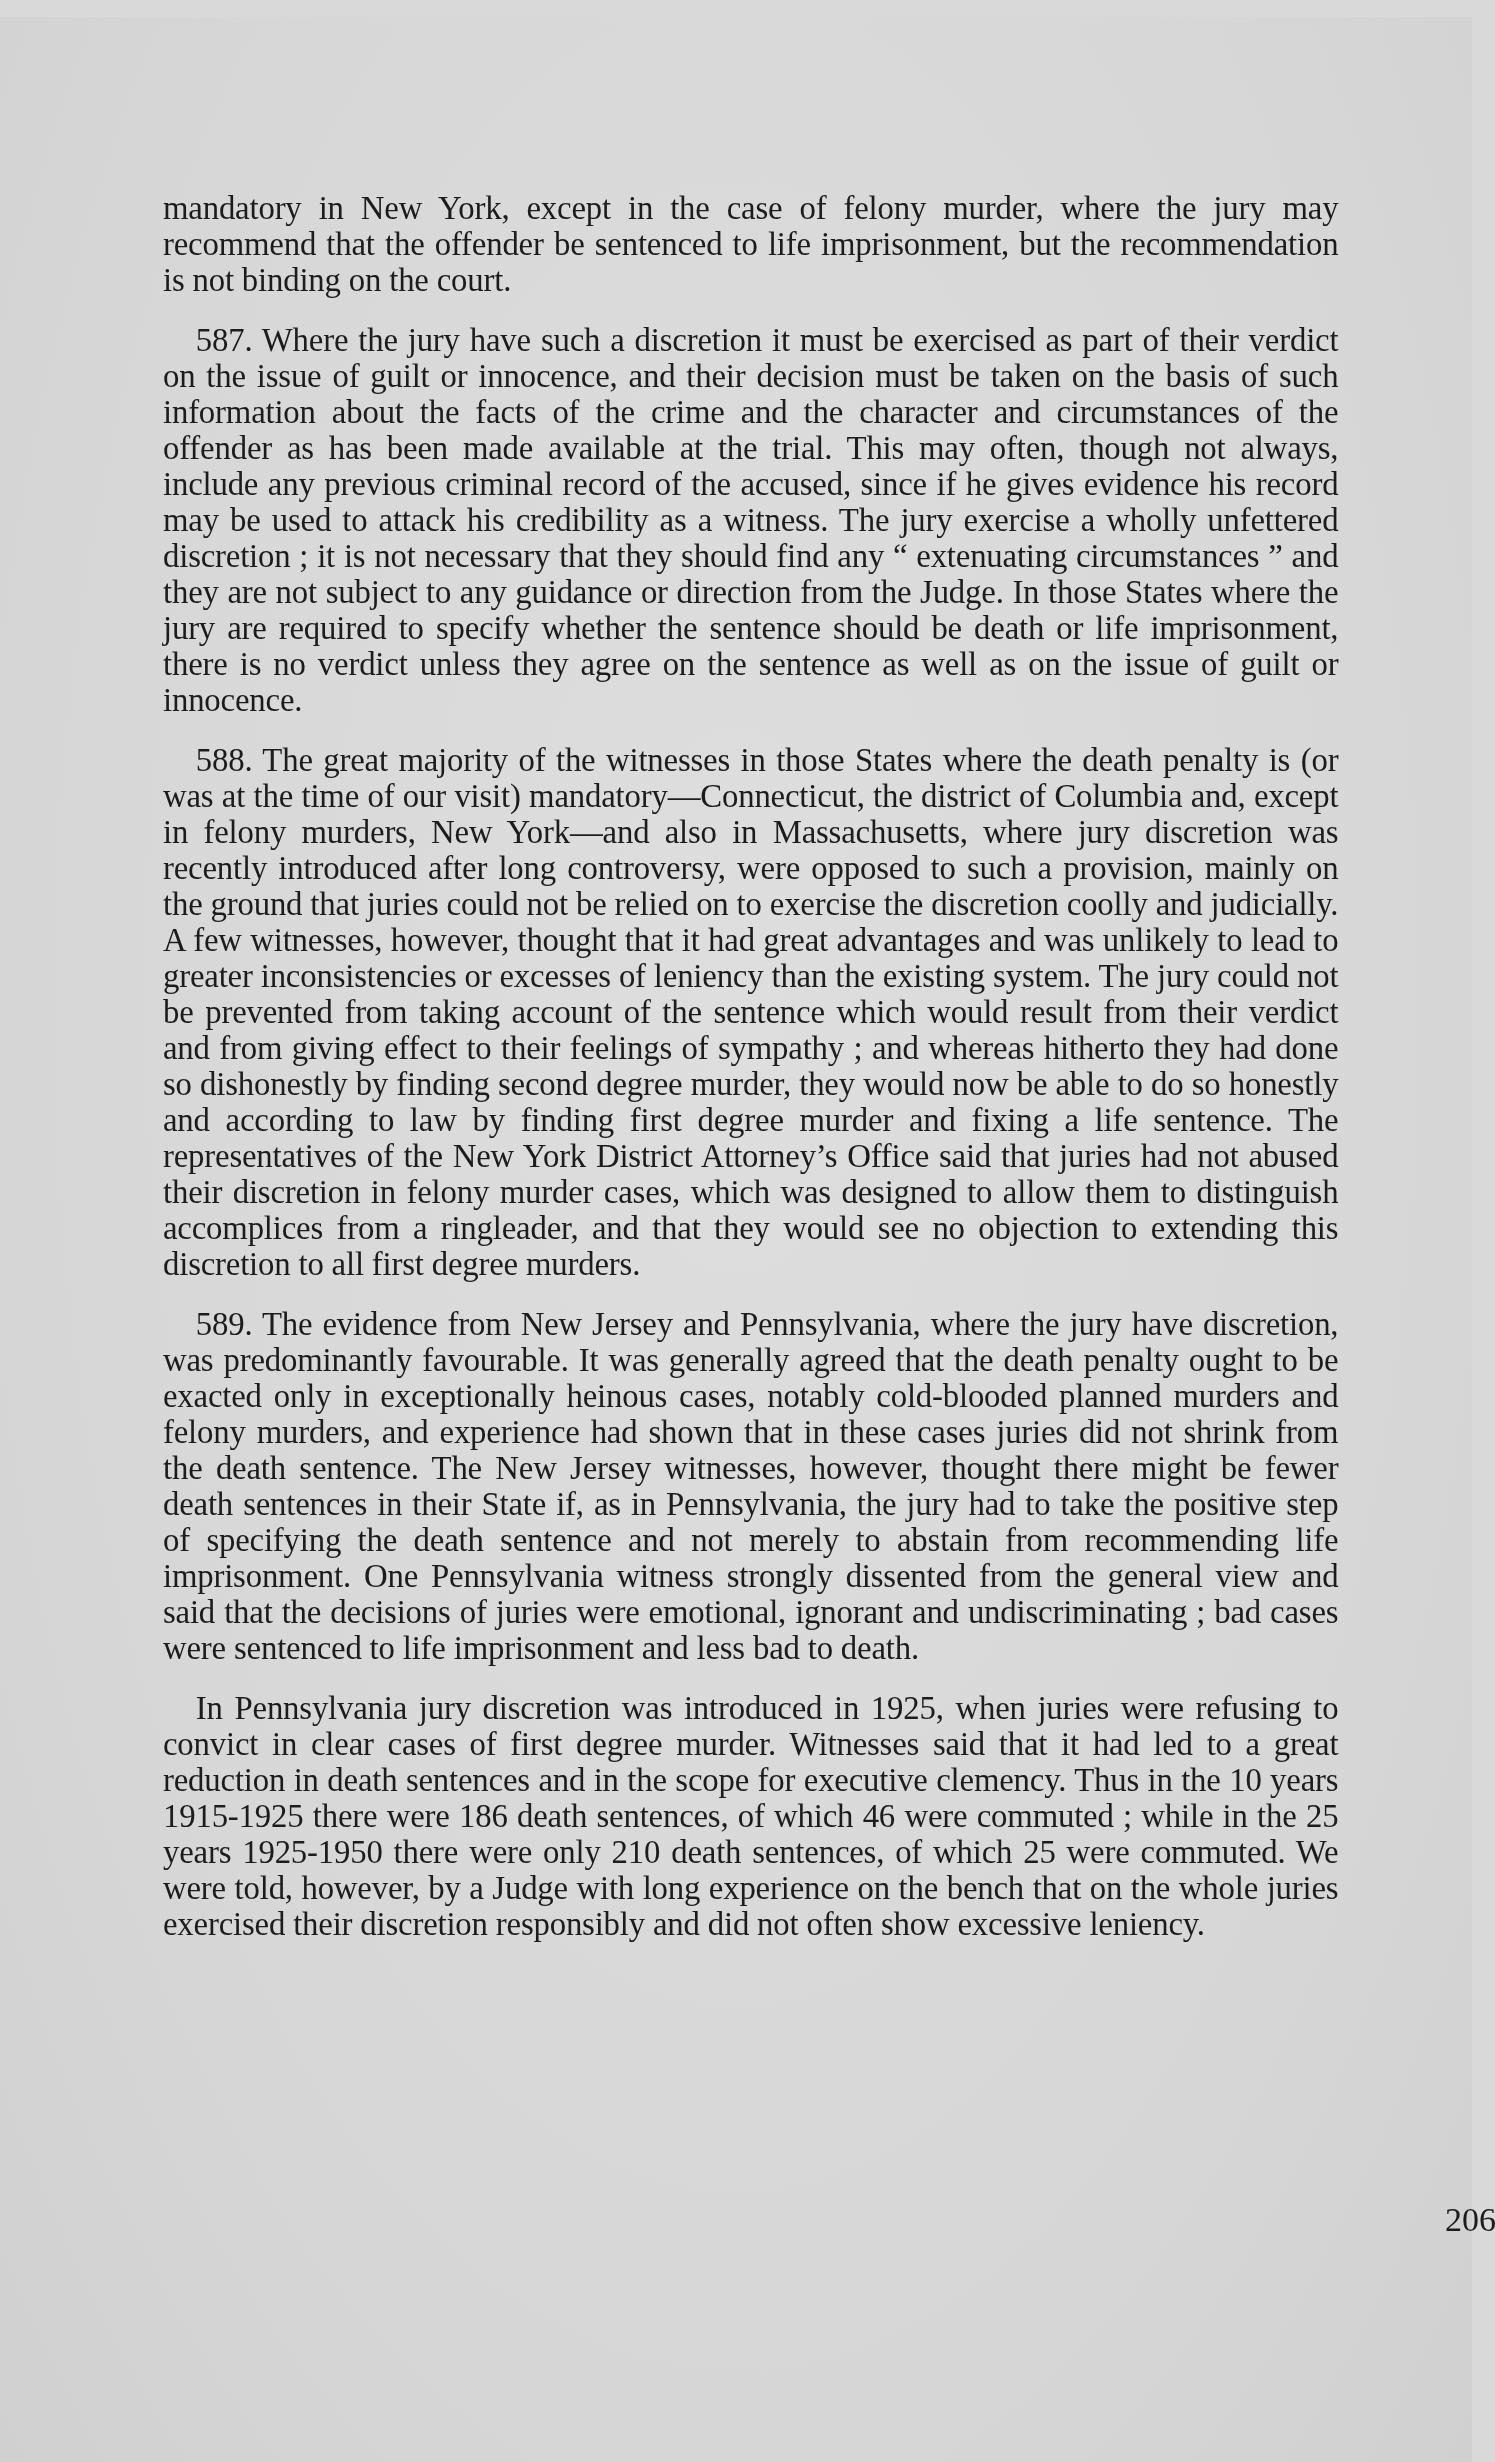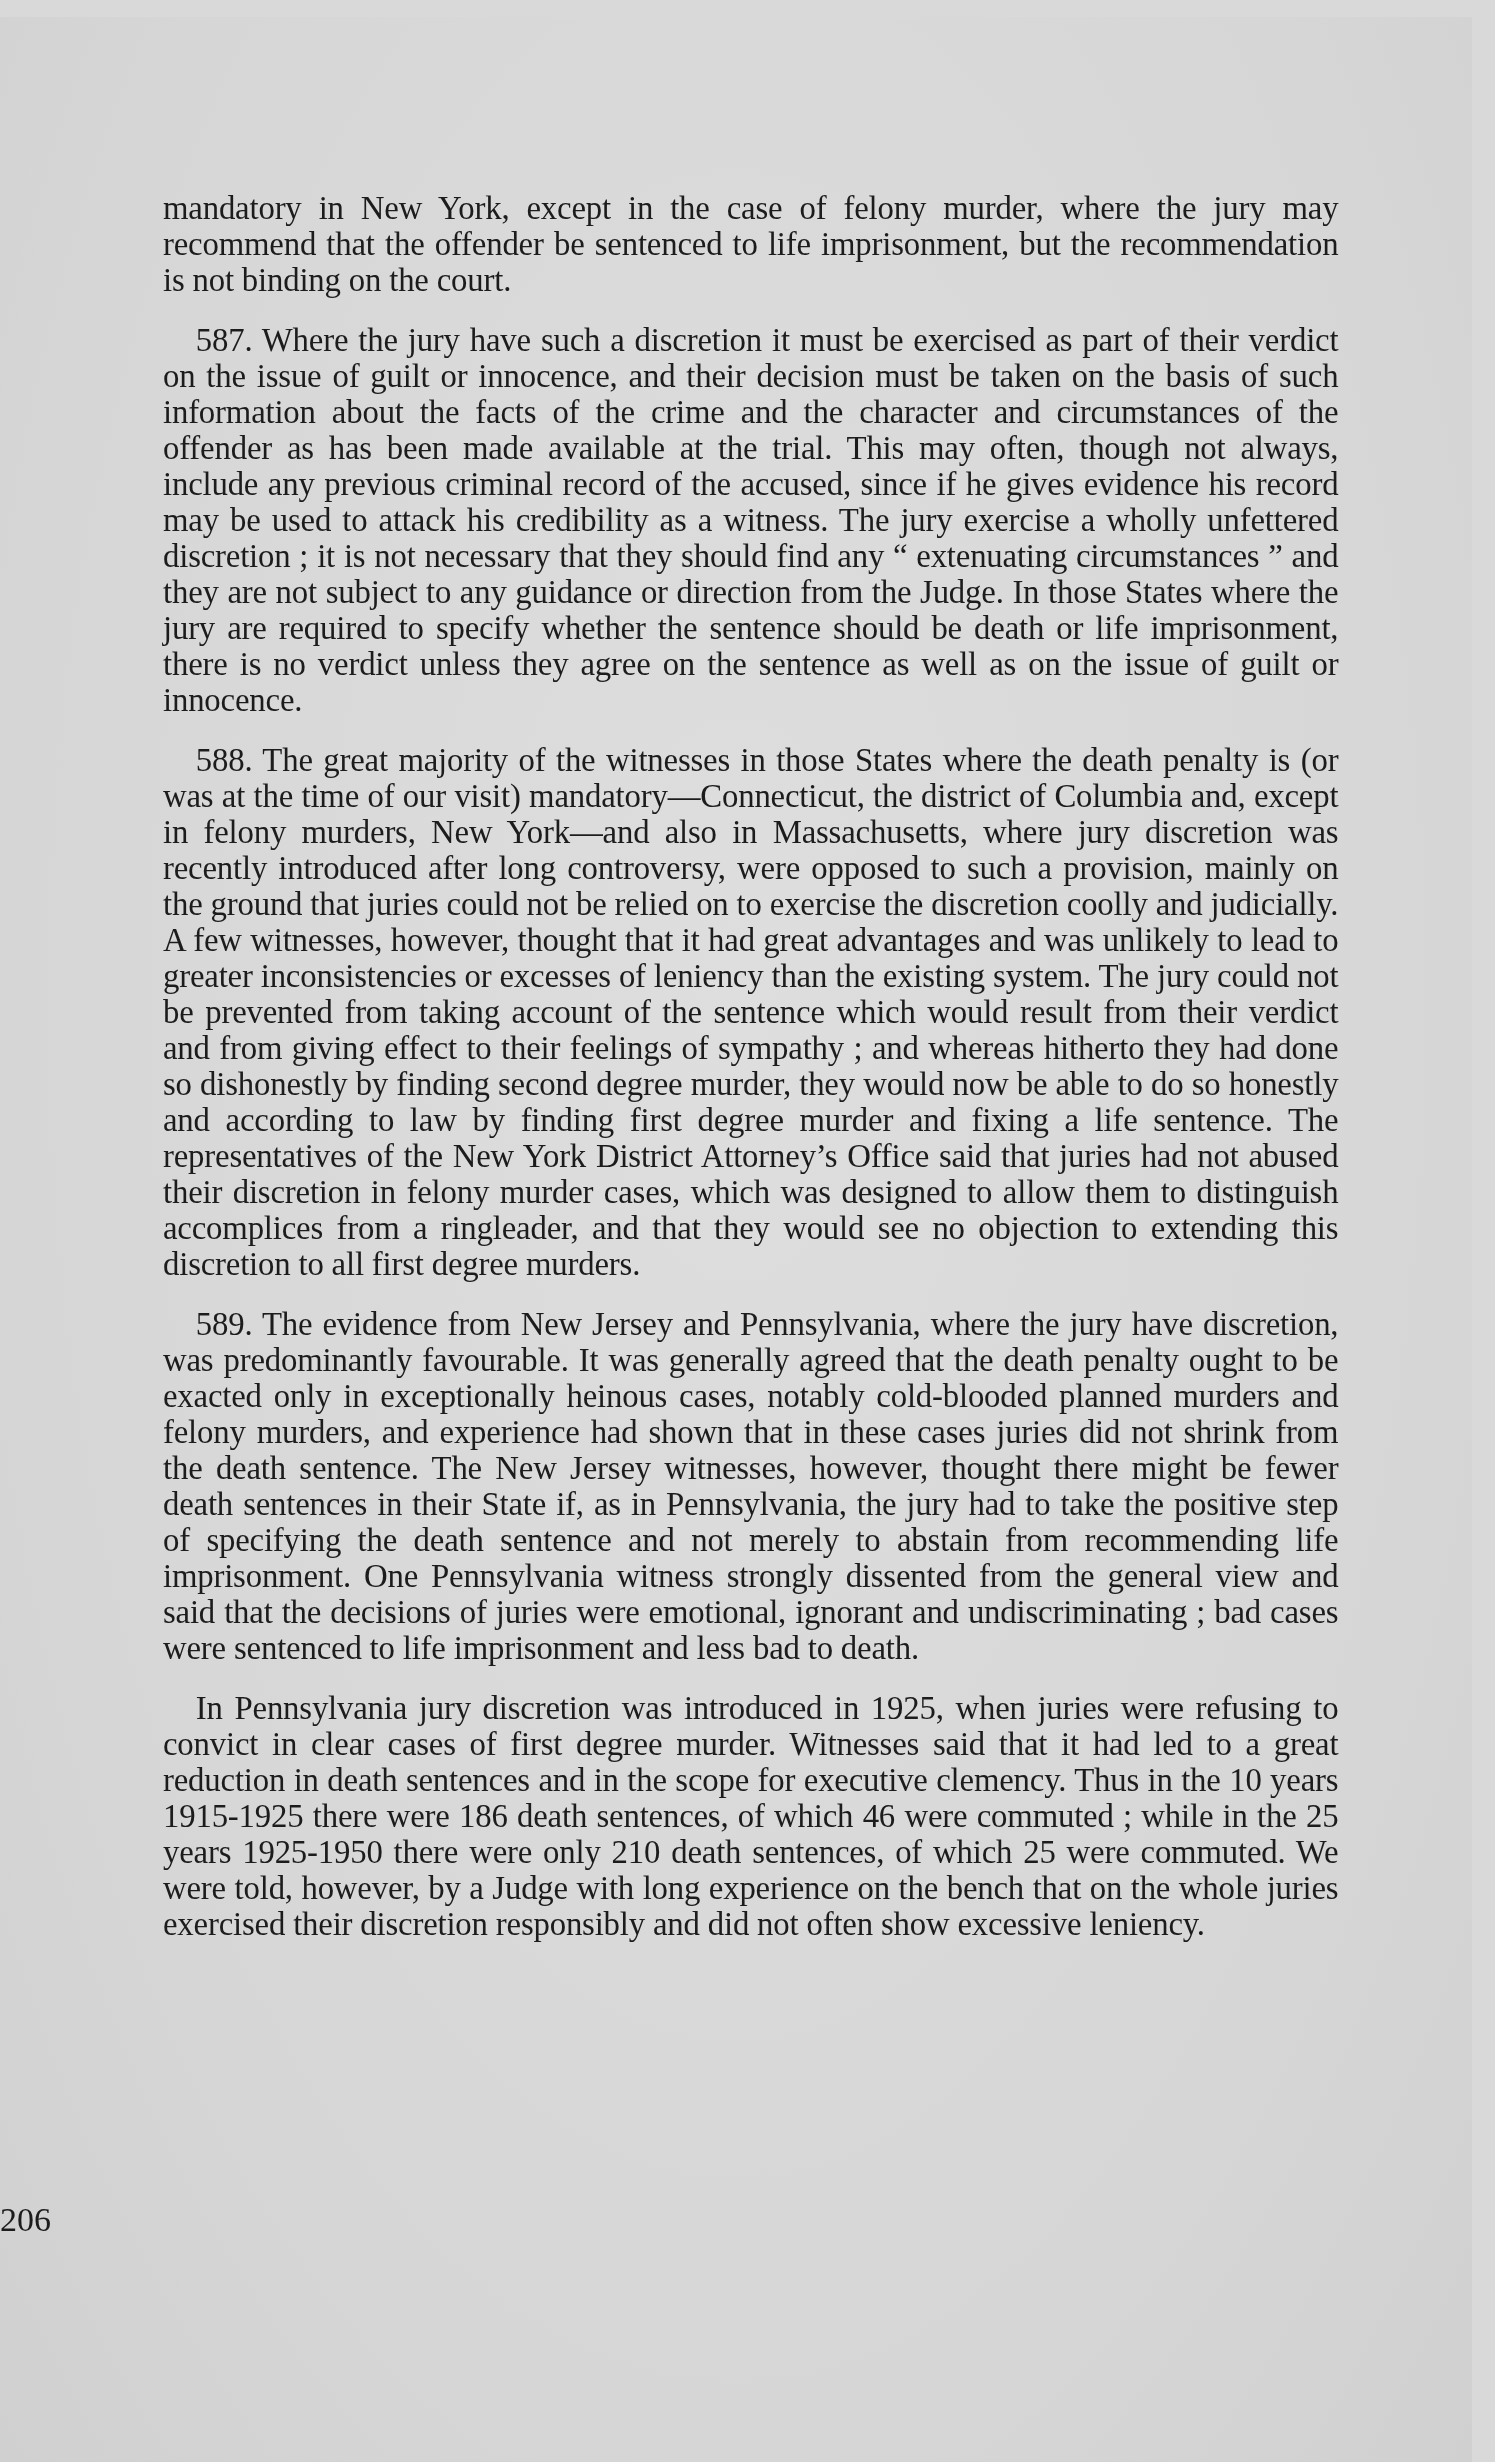--- a/index.html
+++ b/index.html
@@ -46,21 +46,21 @@
       text-indent: 34px;
     }
     .para.cont {
       text-indent: 0;
     }
     .page-number {
       position: absolute;
       left: 0;
       width: 1496px;
       top: 2184px;
-      text-align: left;
+      text-align: right;
       font-family: "Liberation Serif", "DejaVu Serif", serif;
       font-size: 34px;
       color: #1c1c1c;
     }
   </style>
 </head>
 <body>
 
 <div class="page">
   <div class="text-block">

